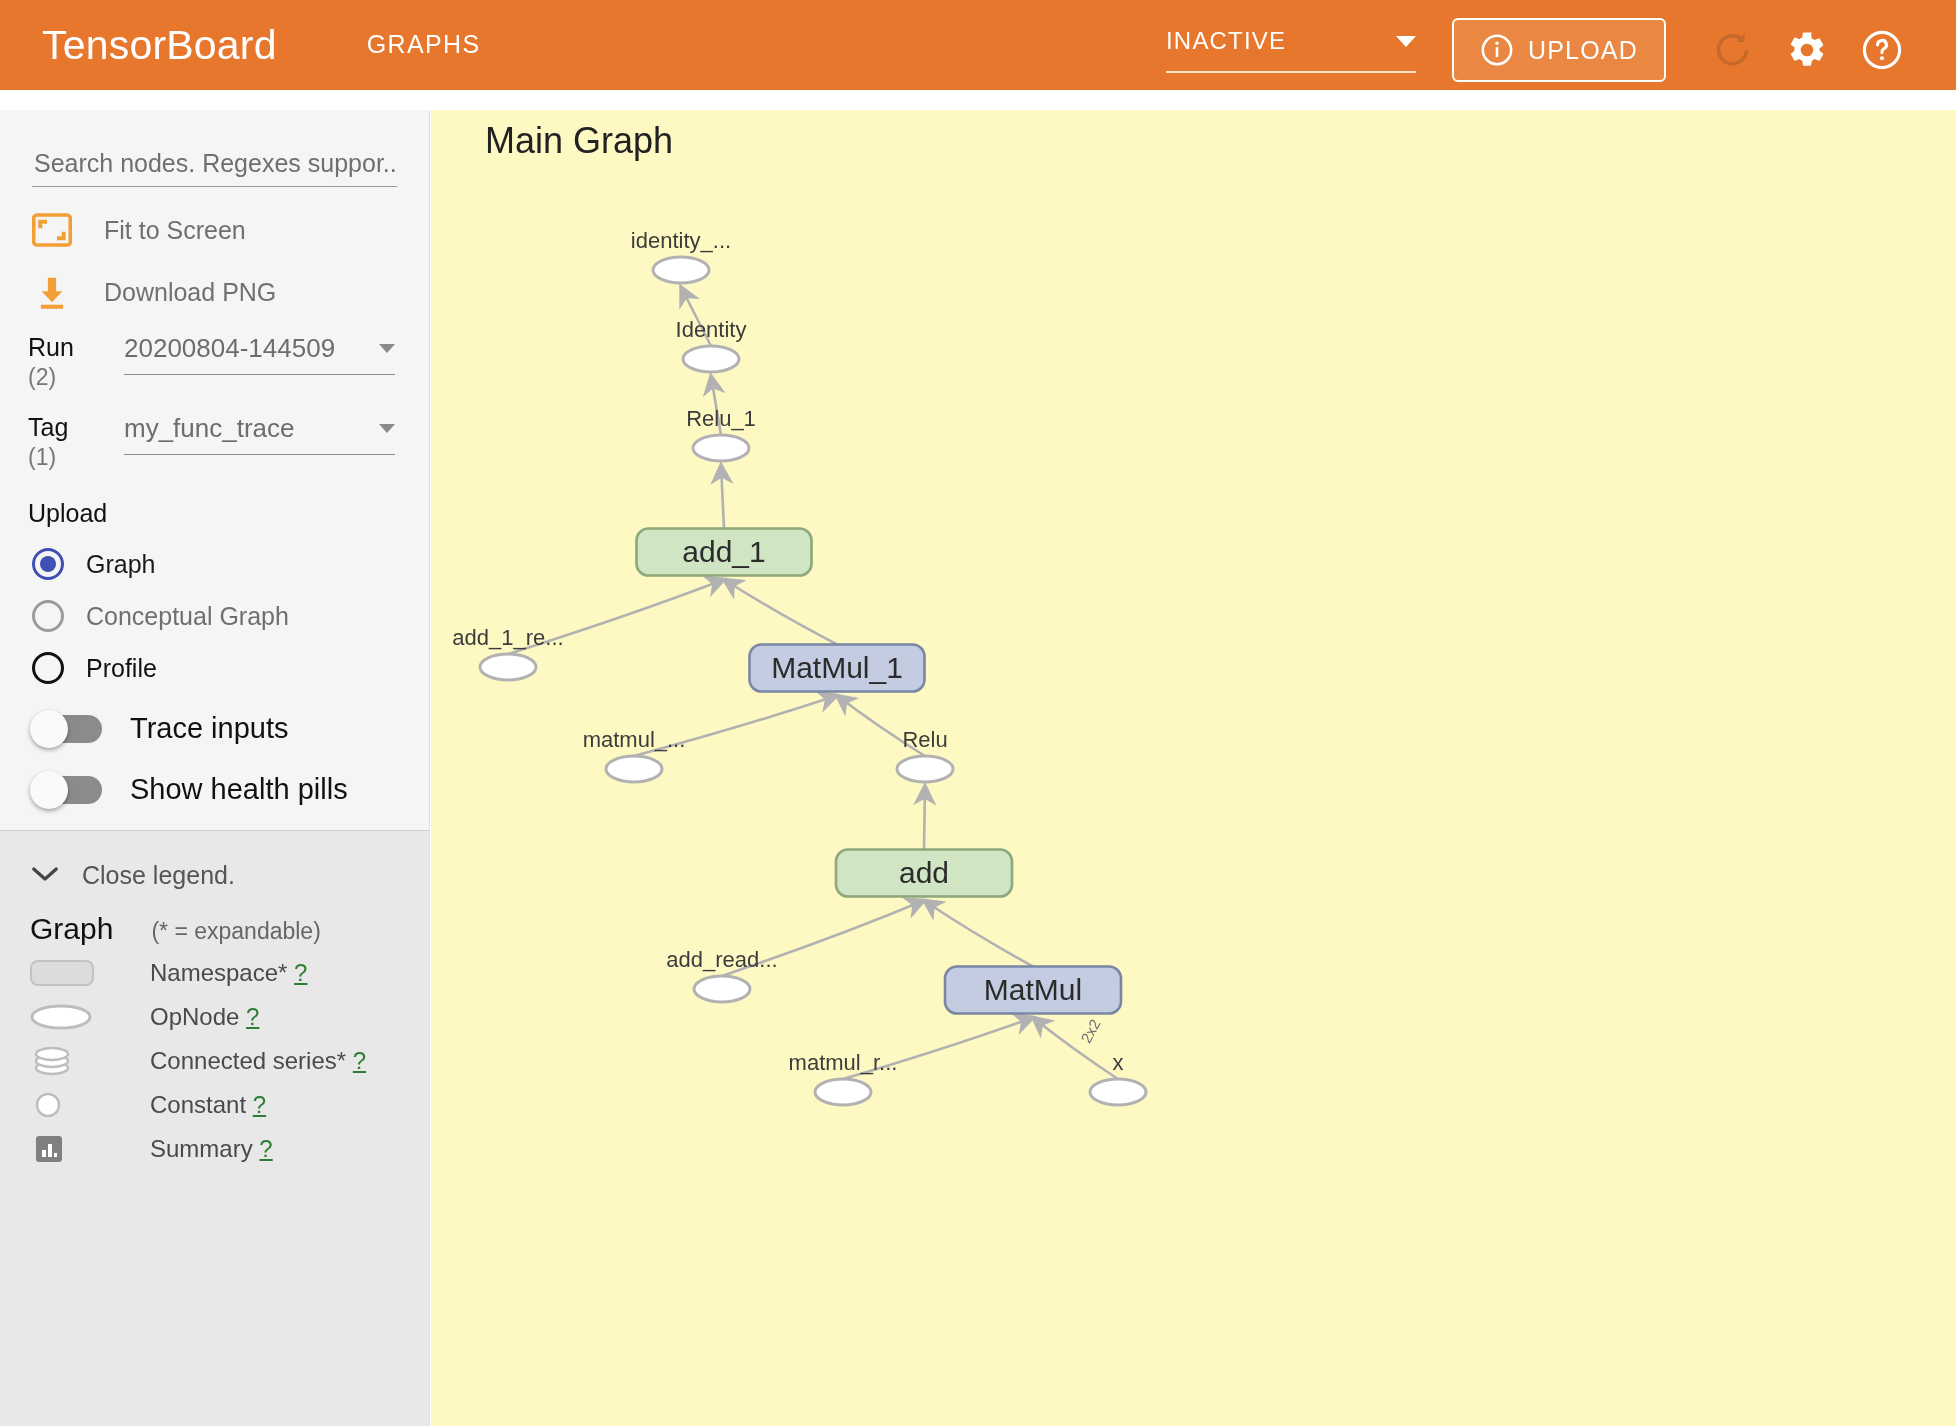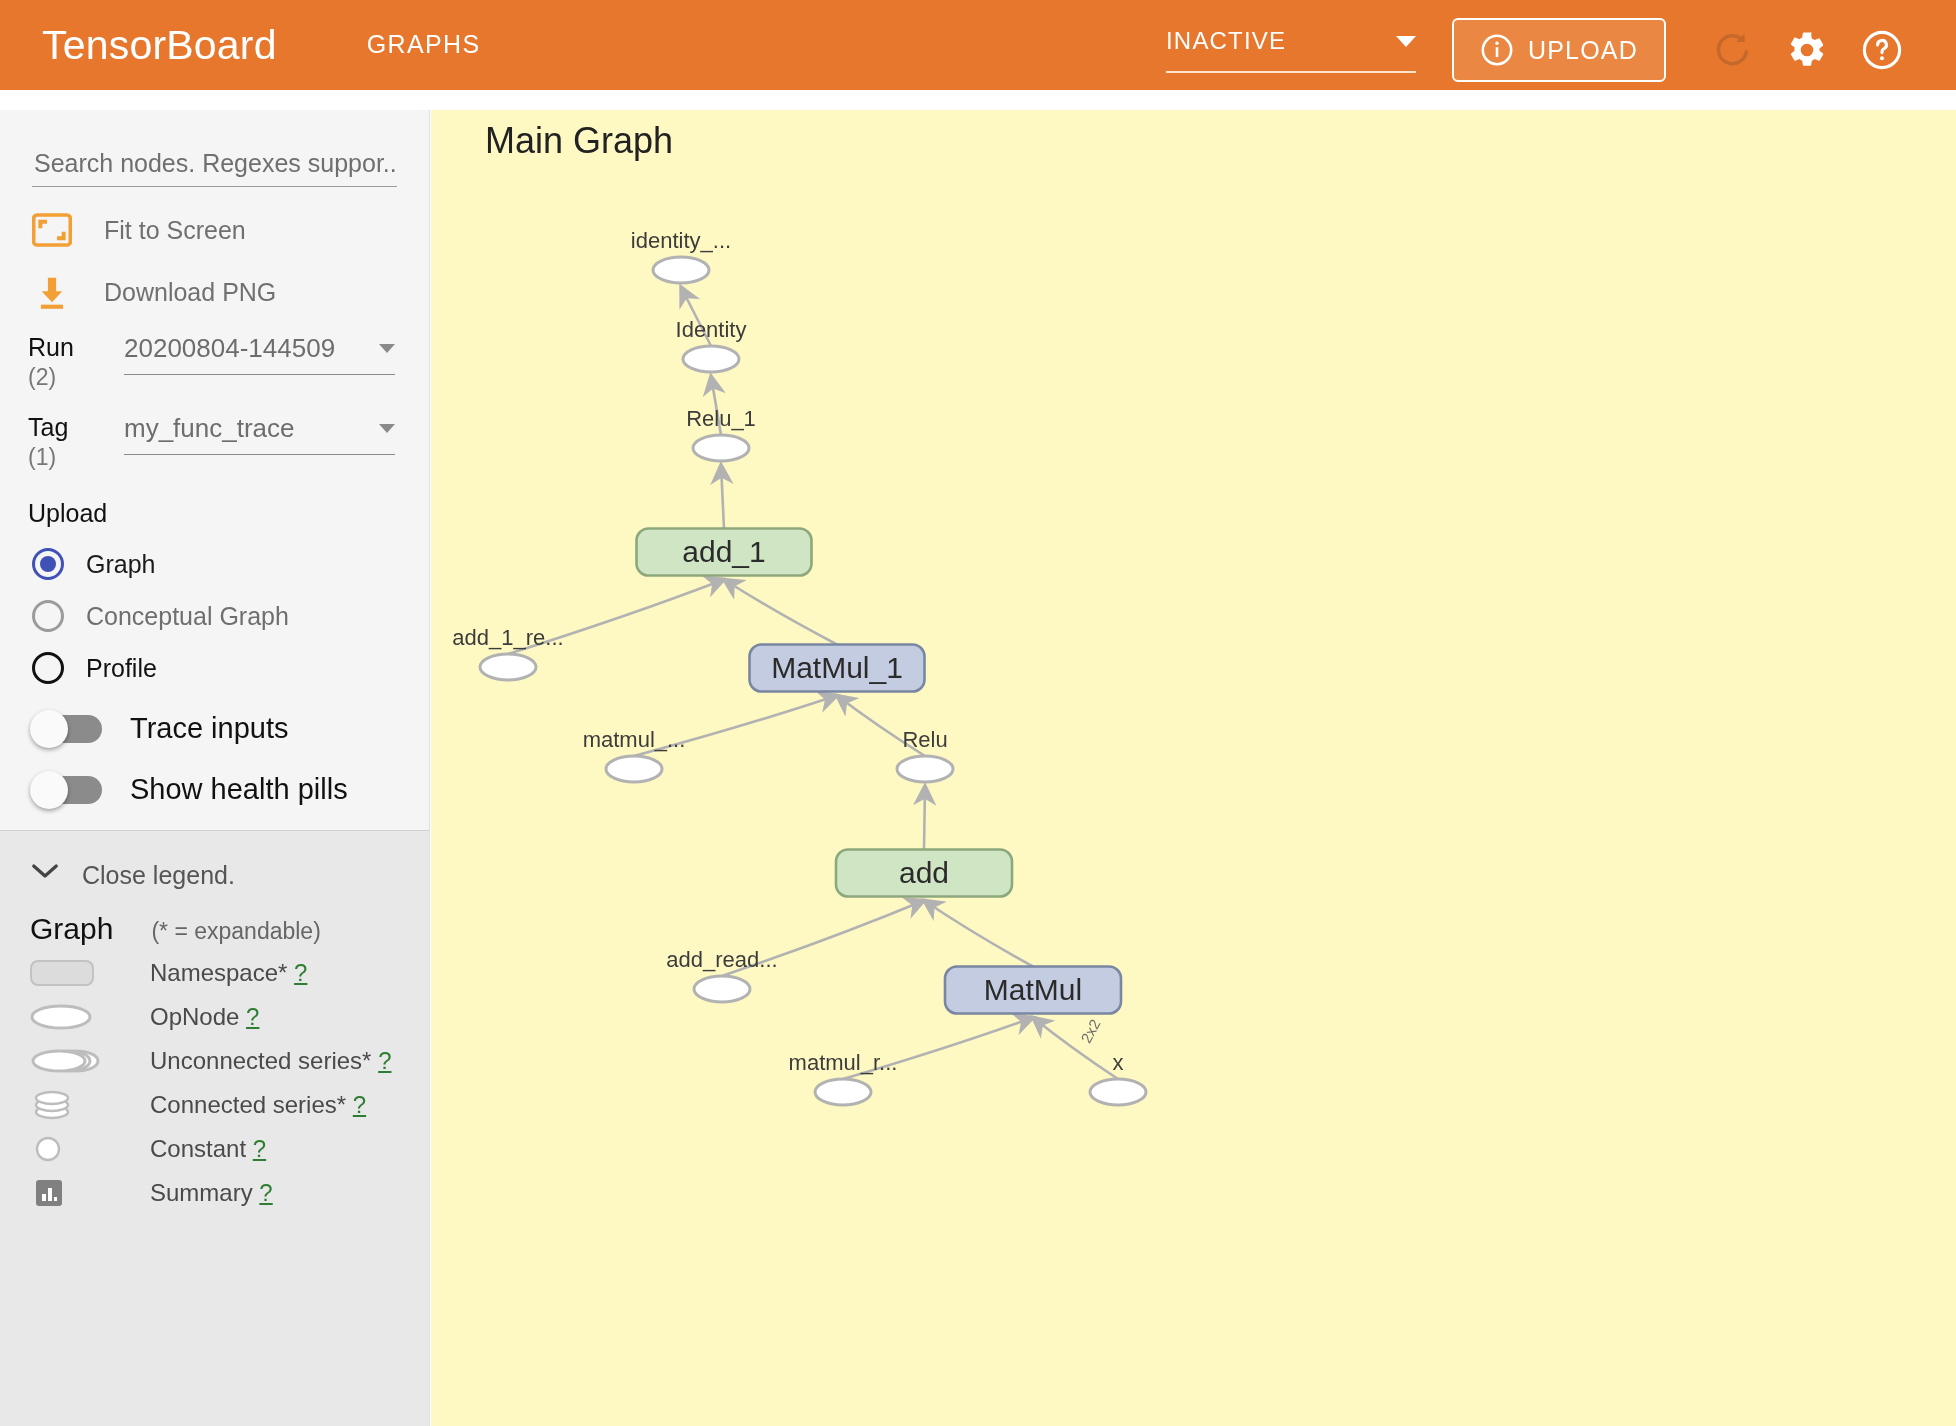--- a/index.html
+++ b/index.html
@@ -212,21 +212,21 @@
   
   .legend {
     position: absolute;
     left: 0; top: 720px;
     width: 429px; height: 596px;
     background: #e8e8e8;
     border-top: 1px solid #cfcfcf;
     overflow: hidden;
   }
   .legend-close {
-    display: flex; align-items: flex-start;
+    display: flex; align-items: center;
     margin: 30px 0 0 30px;
     cursor: pointer;
   }
   .legend-close .txt { margin-left: 22px; font-size: 25px; color: #555; }
   .legend-title {
     display: flex; align-items: baseline;
     margin: 22px 0 0 30px;
   }
   .legend-title .t { font-size: 30px; color: #111; }
   .legend-title .s { margin-left: 38px; font-size: 23px; color: #666; }
@@ -435,33 +435,20 @@
         <svg width="66" height="30" viewBox="0 0 66 30">
           <ellipse cx="31" cy="15" rx="29" ry="11" fill="#ffffff" stroke="#bdbdbd" stroke-width="3"></ellipse>
         </svg>
       </span>
       <span class="ltxt">
         <span>OpNode</span>
         <span class="qmark">?</span>
       </span>
     </div>
 
-    <div class="legend-item">
-      <span class="swatch">
-        <svg width="76" height="30" viewBox="0 0 76 30">
-          <ellipse cx="46" cy="15" rx="22" ry="10" fill="#ffffff" stroke="#bdbdbd" stroke-width="3"></ellipse>
-          <ellipse cx="38" cy="15" rx="22" ry="10" fill="#ffffff" stroke="#bdbdbd" stroke-width="3"></ellipse>
-          <ellipse cx="29" cy="15" rx="26" ry="10" fill="#ffffff" stroke="#bdbdbd" stroke-width="3"></ellipse>
-        </svg>
-      </span>
-      <span class="ltxt">
-        <span>Unconnected series*</span>
-        <span class="qmark">?</span>
-      </span>
-    </div>
 
     <div class="legend-item">
       <span class="swatch">
         <svg width="66" height="34" viewBox="0 0 66 34">
           <ellipse cx="22" cy="24" rx="16" ry="6" fill="#ffffff" stroke="#bdbdbd" stroke-width="2.4"></ellipse>
           <ellipse cx="22" cy="17" rx="16" ry="6" fill="#ffffff" stroke="#bdbdbd" stroke-width="2.4"></ellipse>
           <ellipse cx="22" cy="10" rx="16" ry="6" fill="#ffffff" stroke="#bdbdbd" stroke-width="2.4"></ellipse>
         </svg>
       </span>
       <span class="ltxt">

